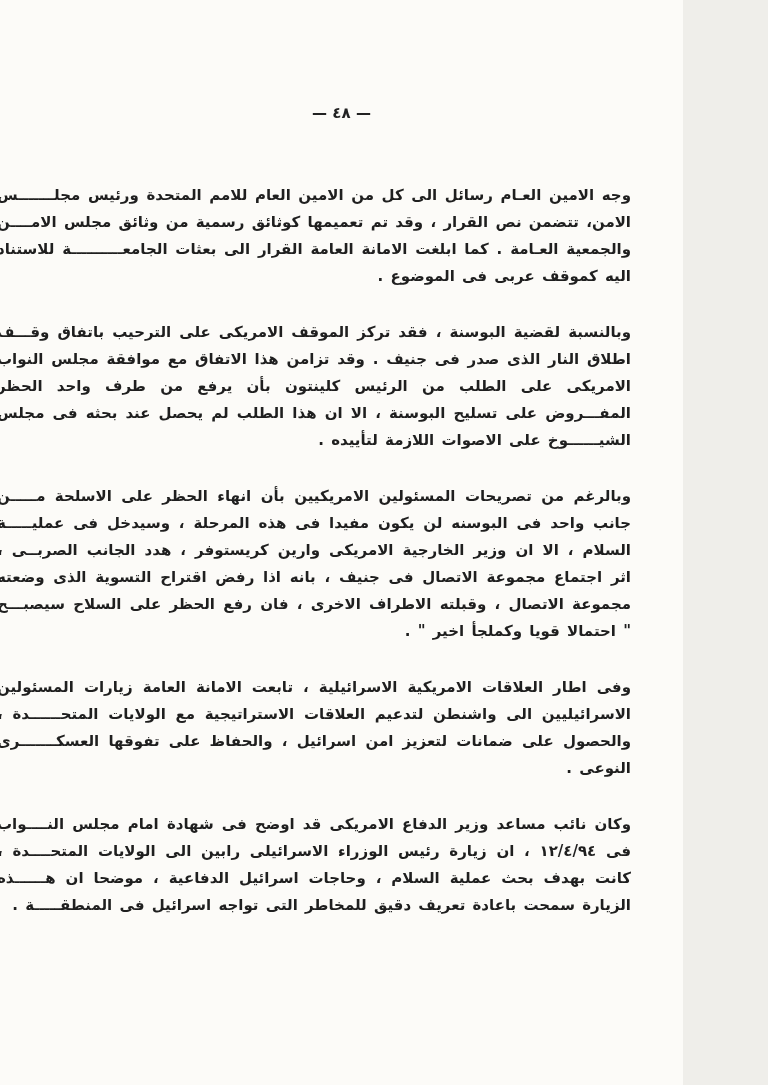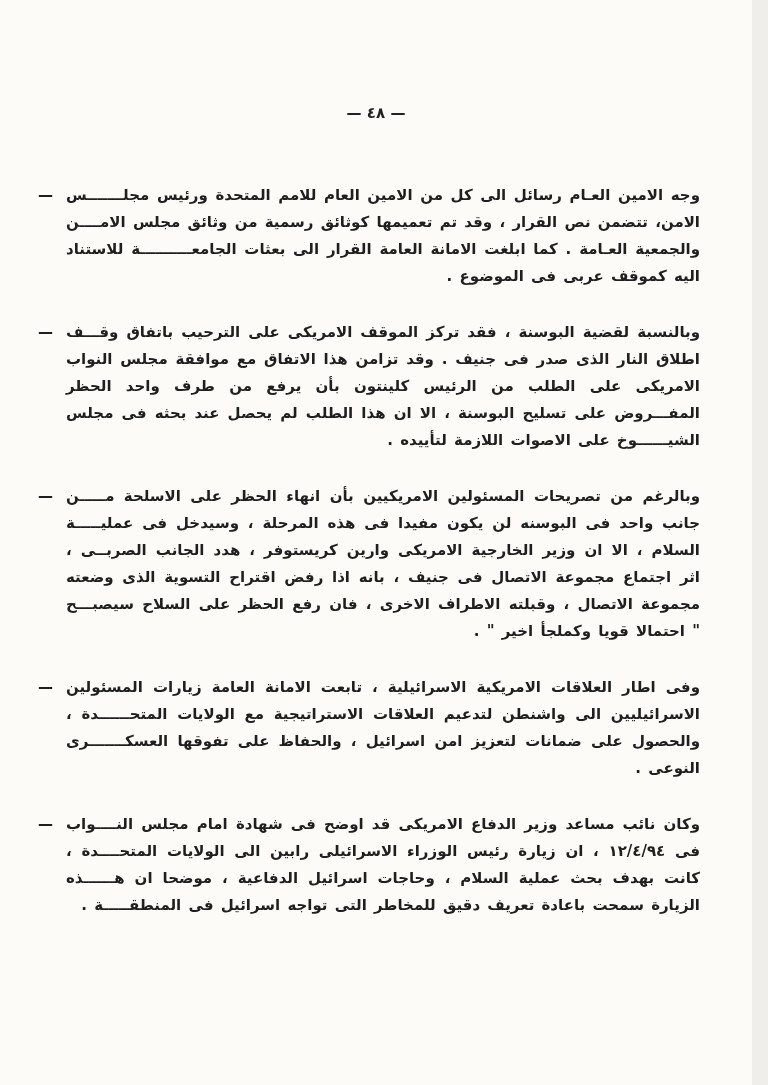--- a/index.html
+++ b/index.html
@@ -9,21 +9,21 @@
     height: 1085px;
   }
 
   body {
     background: #efeeea;
     font-family: "DejaVu Sans", sans-serif;
   }
 
   .page {
     position: relative;
-    width: 752px;
+    width: 683px;
     height: 1085px;
     background: #fcfbf8;
     overflow: hidden;
     color: #1b1b1b;
   }
 
   .page-number {
     position: absolute;
     top: 104px;
     left: 0;

